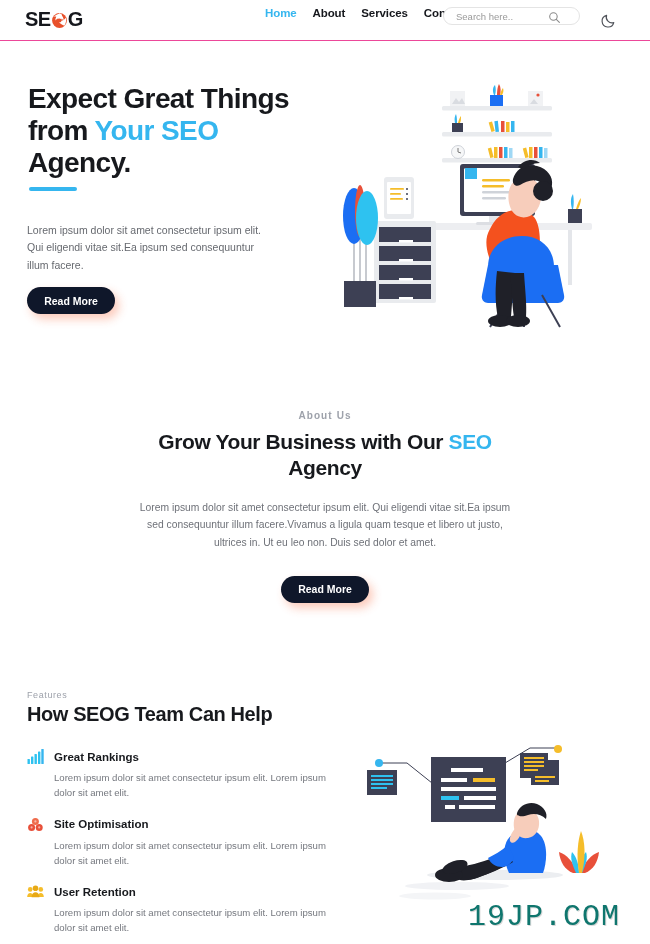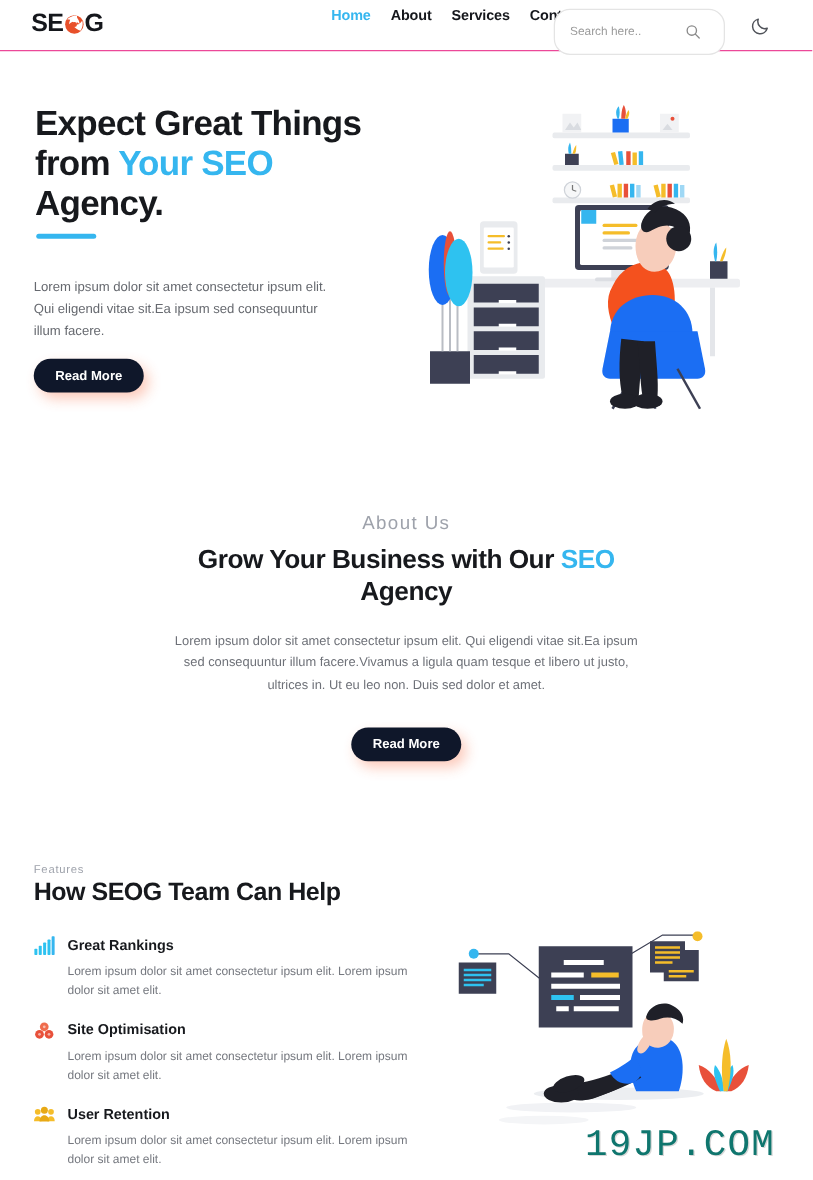--- a/index.html
+++ b/index.html
@@ -34,21 +34,21 @@
     position: absolute; left: 265px; top: 0; height: 26px;
     display: flex; align-items: center; gap: 16px;
   }
   .nav a {
     font-size: 11.5px; font-weight: bold; text-decoration: none;
     color: #15171c; letter-spacing: -0.1px;
   }
   .nav a.active { color: #35b6ef; }
   .search-wrap {
     position: absolute; left: 443px; top: 7px;
-    width: 137px; height: 37px;
+    width: 137px; height: 18px;
     border: 1px solid #e4e4e4; border-radius: 13px;
     background: #fff; display: flex; align-items: center;
   }
   .search-wrap input {
     border: none; outline: none; background: transparent;
     font-family: "Liberation Sans", sans-serif;
     font-size: 9.5px; color: #5d5d5d;
     padding-left: 12px; width: 104px;
   }
   .search-wrap input::placeholder { color: #9a9a9a; }
@@ -82,21 +82,21 @@
     border: none; border-radius: 18px; cursor: pointer;
     font-family: "Liberation Sans", sans-serif;
     box-shadow: 4px 5px 10px rgba(244,81,30,0.30);
   }
   .hero-btn { position: absolute; left: 27px; top: 246px; width: 88px; height: 27px; }
   .hero-art { position: absolute; left: 332px; top: 40px; width: 300px; height: 250px; }
 
   
   .about { position: absolute; top: 410px; left: 0; width: 650px; height: 225px; text-align: center; }
   .eyebrow {
-    font-size: 15px; color: #9ea2ab; letter-spacing: 1.1px; font-weight: normal;
+    font-size: 10px; color: #9ea2ab; letter-spacing: 1.1px; font-weight: bold;
   }
   .about-title {
     margin-top: 8px; font-size: 21px; font-weight: bold; color: #17191d;
     line-height: 1.25; letter-spacing: -0.4px;
     padding: 0 150px;
   }
   .about-text {
     margin-top: 17px; font-size: 10.3px; line-height: 1.72; color: #6e7178;
     padding: 0 138px;
   }

